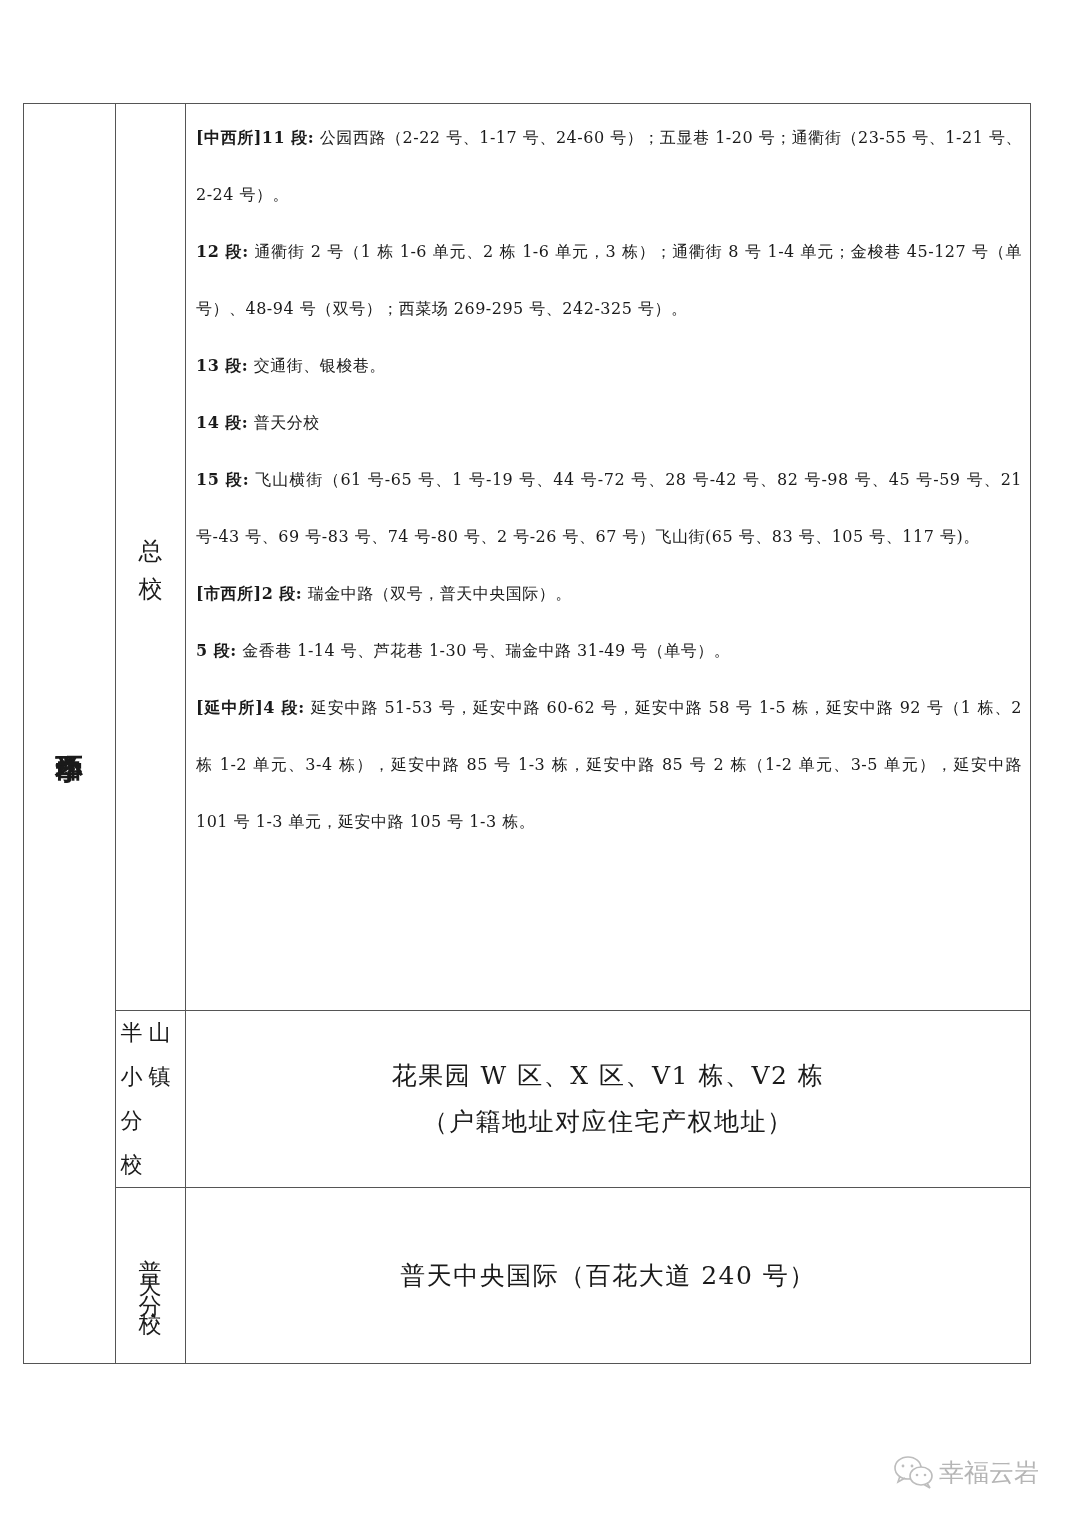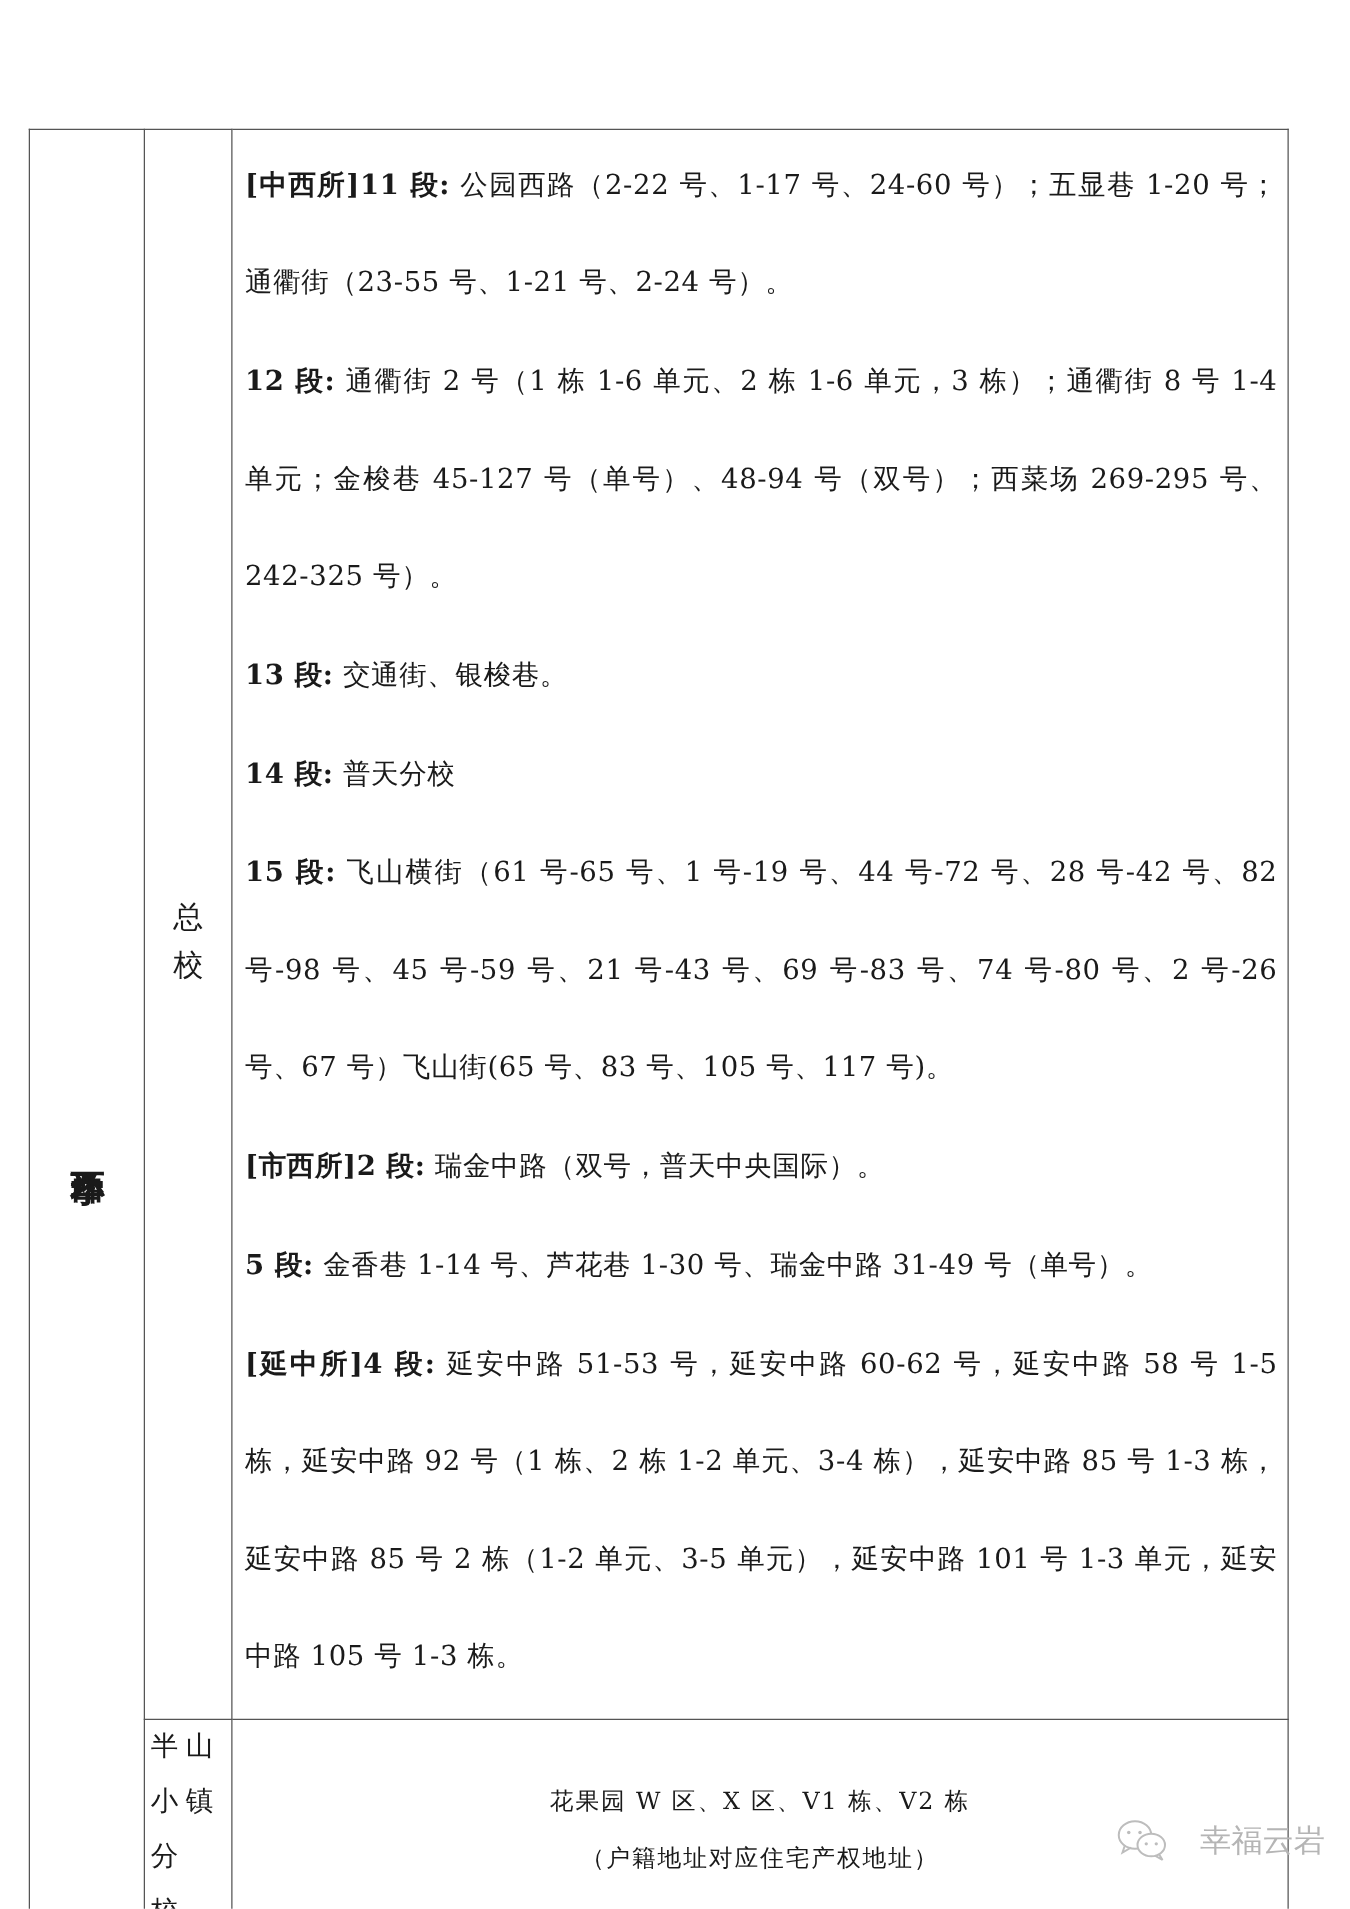--- a/index.html
+++ b/index.html
@@ -55,39 +55,39 @@
     text-orientation: upright;
     letter-spacing: 18px;
     margin: 0 auto;
     line-height: 28px;
   }
   .zone-cell {
     padding: 5px 8px 10px 10px !important;
     vertical-align: top !important;
   }
   .para {
-    font-size: 22px;
-    line-height: 78px;
+    font-size: 16px;
+    line-height: 57px;
     letter-spacing: 0.5px;
     margin: 0;
     text-align: justify;
   }
   .para .lead { font-weight: bold; }
   .center-text {
-    font-size: 19px;
+    font-size: 25px;
     line-height: 46px;
     text-align: center;
     letter-spacing: 1.5px;
   }
   .row-main { height: 907px; }
   .row-banshan { height: 140px; }
   .row-putian { height: 176px; }
   .watermark {
     position: absolute; left: 893px; top: 1455px;
-    display: flex; align-items: center; gap: 25px;
+    display: flex; align-items: center; gap: 4px;
     color: #b5b5b5;
     font-family: "DejaVu Sans", sans-serif;
     font-size: 25px;
   }
   .watermark svg { display: block; }
 </style>
 </head>
 <body>
 
 <table class="doc-table">

